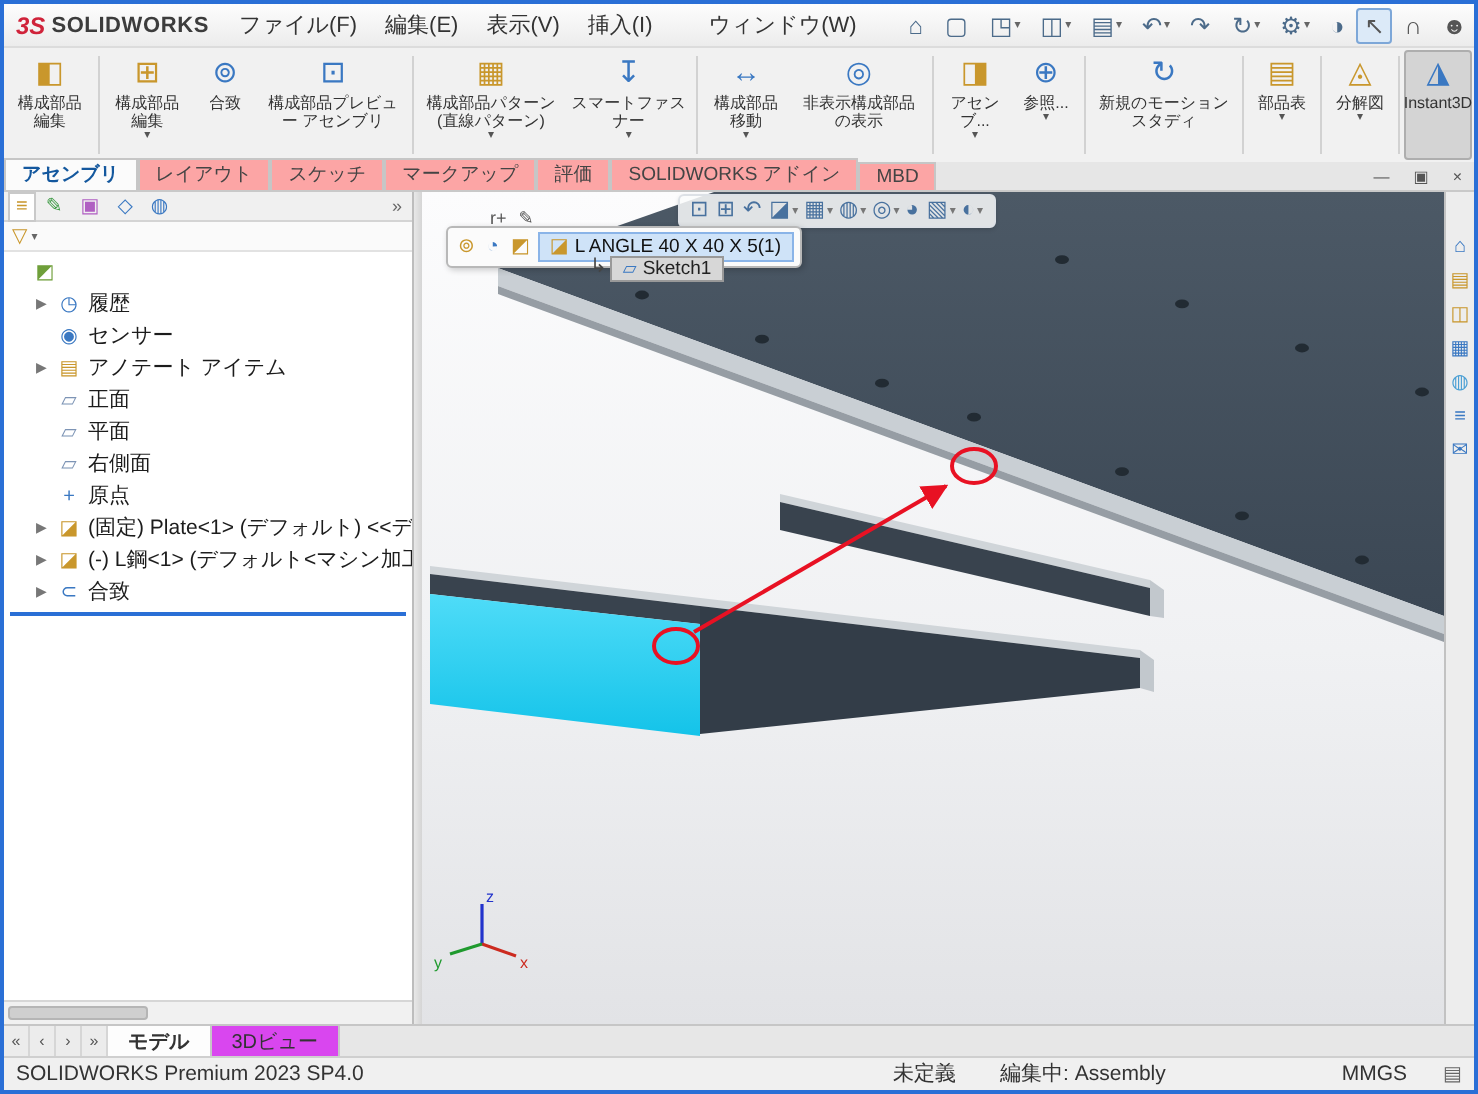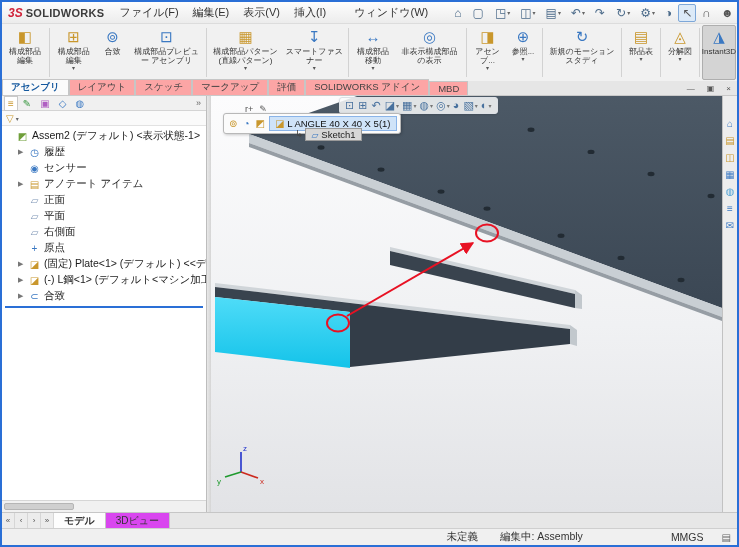--- a/index.html
+++ b/index.html
@@ -297,21 +297,20 @@
         <span class="ptab-ovf">»</span>
       </div>
       <div class="pfilter">
         <span class="g">▽</span>
         <span class="c">▾</span>
       </div>
       <div class="tree">
         <div class="trow">
             <span class="tarrow"></span>
             <span class="ticon" style="color: rgb(111, 159, 58);">◩</span>
-            <span class="tlabel">Assem2 (デフォルト) &lt;表示状態-1&gt;</span>
           </div>
         <div class="trow lvl1">
             <span class="tarrow">▶</span>
             <span class="ticon" style="color: rgb(58, 120, 194);">◷</span>
             <span class="tlabel">履歴</span>
           </div>
         <div class="trow lvl1">
             <span class="tarrow"></span>
             <span class="ticon" style="color: rgb(58, 120, 194);">◉</span>
             <span class="tlabel">センサー</span>
@@ -502,18 +501,19 @@
     <span class="bnav">«</span>
     <span class="bnav">‹</span>
     <span class="bnav">›</span>
     <span class="bnav">»</span>
     <span class="btab active">モデル</span>
     <span class="btab">3Dビュー</span>
     <span class="bfill"></span>
   </div>
 
   <div class="status">
+    <span>SOLIDWORKS Premium 2023 SP4.0</span>
     <span class="s-undef">未定義</span>
     <span class="s-edit">編集中: Assembly</span>
     <span class="s-units">MMGS</span>
     <span class="s-icon">▤</span>
   </div>
 </div>
 
 </body></html>

